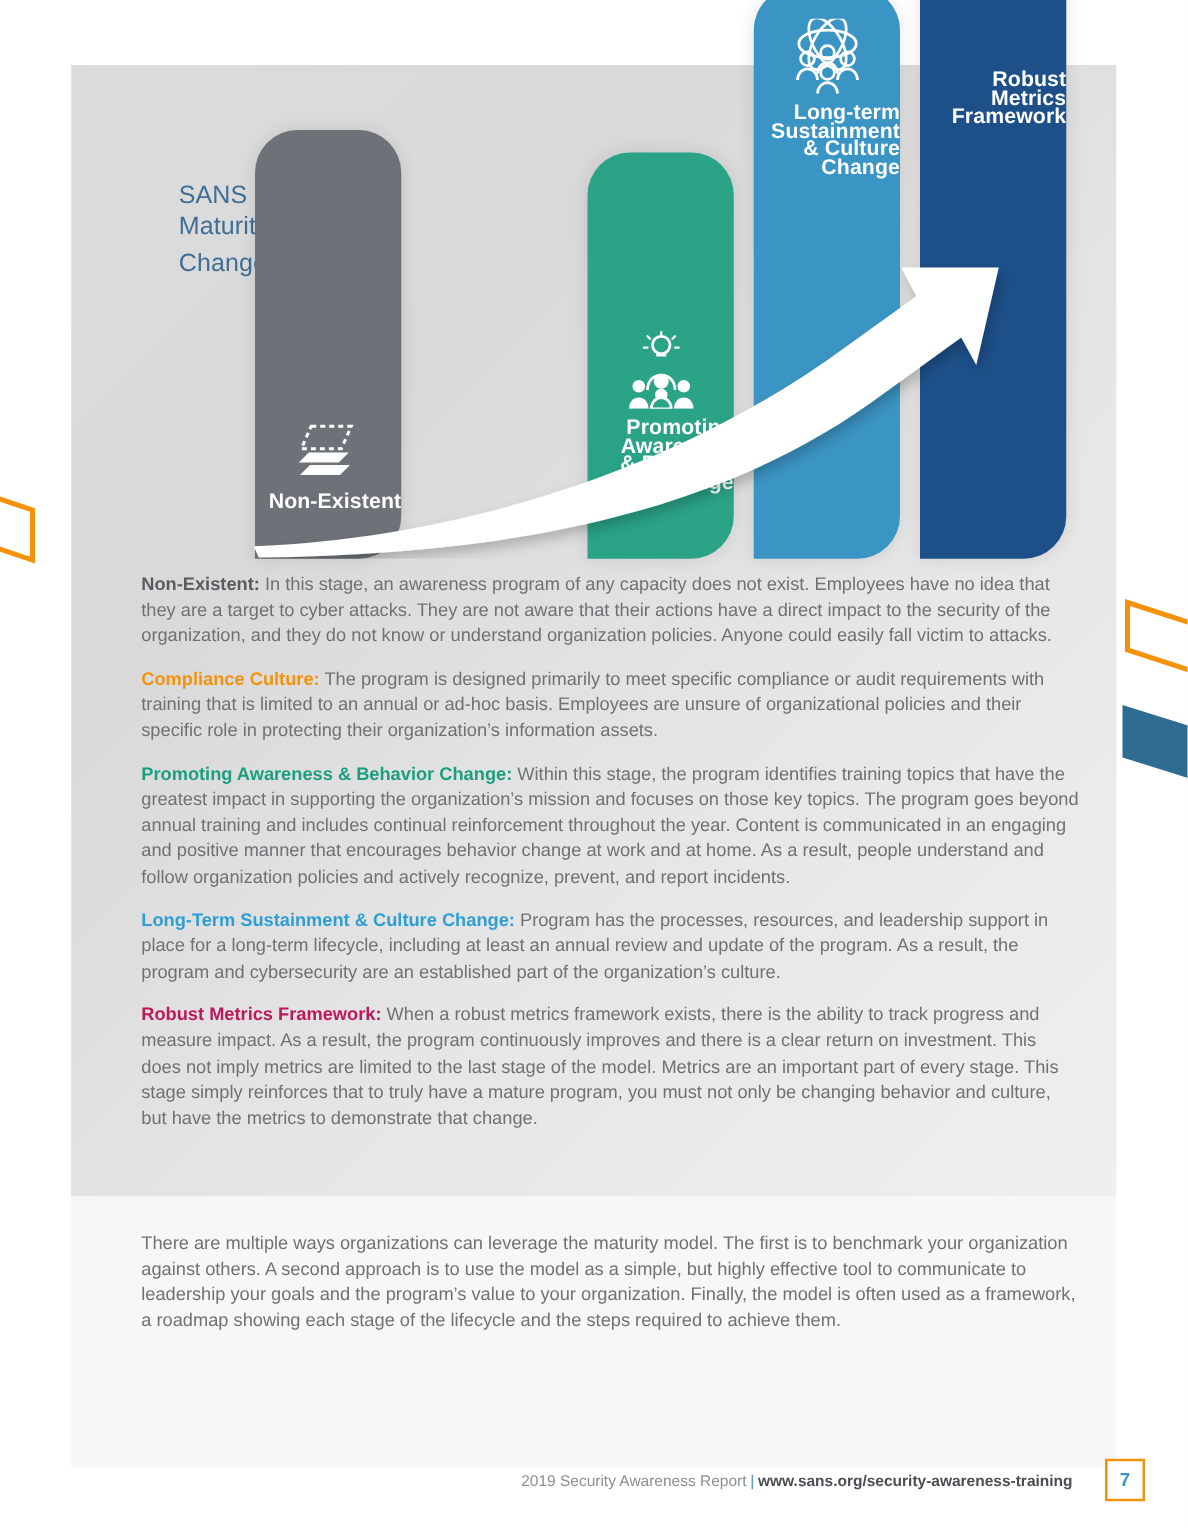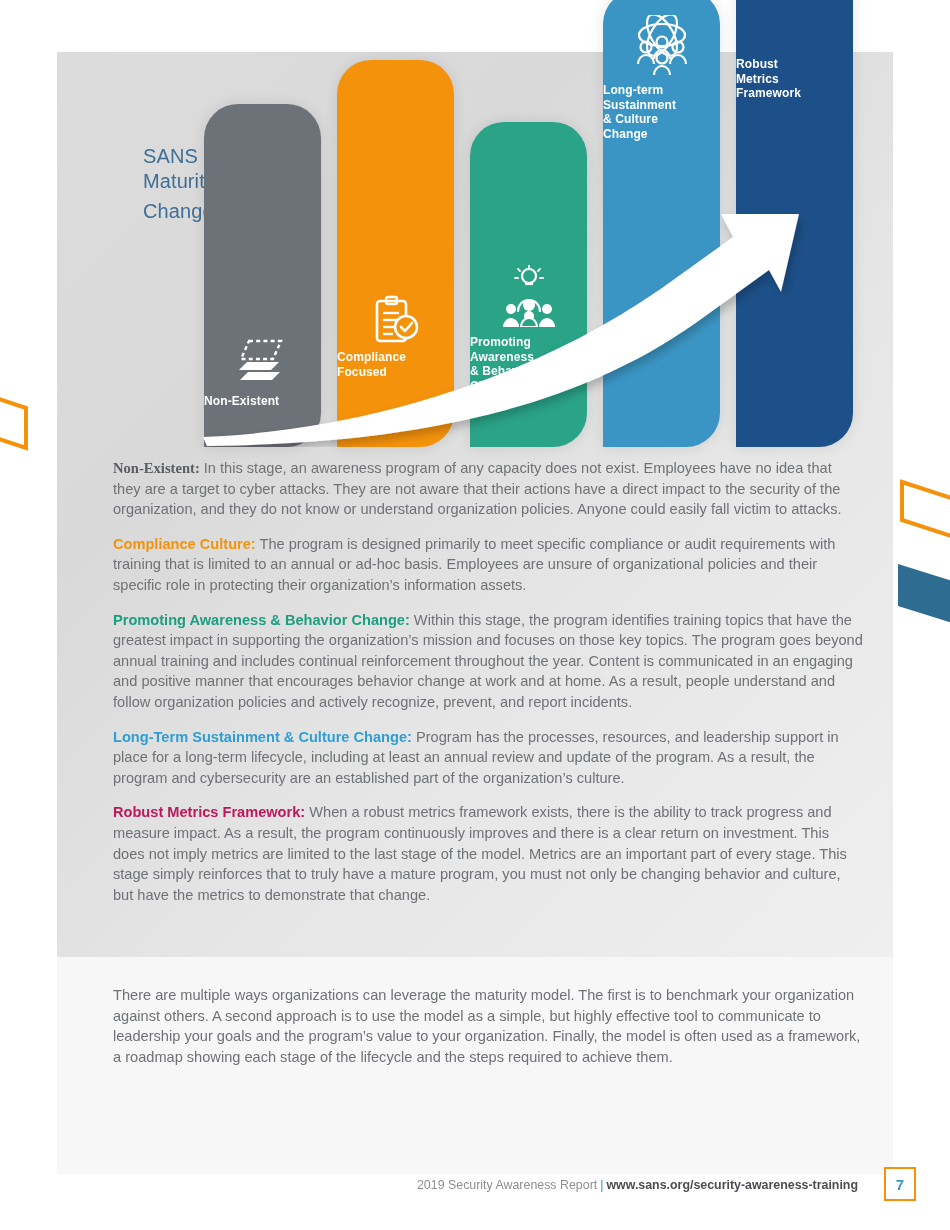--- a/index.html
+++ b/index.html
@@ -89,23 +89,23 @@
   }
   .bar .glyph {
     position: absolute;
     left: 0; right: 0;
     display: flex;
     justify-content: center;
   }
   .bar .cap {
     position: absolute;
     left: 0; right: 0;
-    text-align: left;
+    text-align: right;
     color: #ffffff;
-    font-size: 12px;
+    font-size: 17px;
     line-height: 14.5px;
     font-weight: bold;
     letter-spacing: .1px;
   }
 
   #bar0 { left: 147px; height: 343px; background: #6d7278; }
   #bar1 { left: 280px; height: 387px; background: #f4920b; }
   #bar2 { left: 413px; height: 325px; background: #2aa387; }
   #bar3 { left: 546px; height: 457px; background: #3b95c4; }
   #bar4 { left: 679px; height: 485px; background: #1d5089; }
@@ -127,21 +127,21 @@
     color: #6e7275;
     font-size: 14.6px;
     line-height: 20.6px;
   }
   .copy p {
     margin: 0 0 14px 0;
   }
   .copy .lead {
     font-weight: bold;
   }
-  .lead.grey  { color: #595d61; font-family: Liberation Serif, serif; }
+  .lead.grey  { color: #595d61; }
   .lead.org   { color: #f4920b; }
   .lead.green { color: #1c9e80; }
   .lead.lblue { color: #2e9fd4; }
   .lead.dblue { color: #be185d; }
 
   
   .lower {
     position: absolute;
     left: 113px;
     top: 985px;
@@ -218,36 +218,20 @@
       <div class="glyph" style="top:235px">
         <svg width="52" height="46" viewBox="0 0 52 46">
           <path d="M12 2 L44 2 L36 20 L4 20 Z" fill="none" stroke="#ffffff" stroke-width="2.4" stroke-dasharray="4 3.2"></path>
           <path d="M10 23 L42 23 L34 31 L2 31 Z" fill="#ffffff"></path>
           <path d="M11 33 L43 33 L35 41 L3 41 Z" fill="#ffffff"></path>
         </svg>
       </div>
       <div class="cap" style="top:290px">Non-Existent</div>
     </div>
 
-    <div class="bar" id="bar1">
-      <div class="glyph" style="top:235px">
-        <svg width="46" height="50" viewBox="0 0 46 50">
-          <rect x="4" y="6" width="29" height="40" rx="3" fill="none" stroke="#ffffff" stroke-width="2.6"></rect>
-          <rect x="13" y="2" width="11" height="7" rx="2" fill="none" stroke="#ffffff" stroke-width="2.4"></rect>
-          <line x1="10" y1="18" x2="26" y2="18" stroke="#ffffff" stroke-width="2.4"></line>
-          <line x1="10" y1="25" x2="26" y2="25" stroke="#ffffff" stroke-width="2.4"></line>
-          <line x1="10" y1="32" x2="22" y2="32" stroke="#ffffff" stroke-width="2.4"></line>
-          <line x1="10" y1="39" x2="20" y2="39" stroke="#ffffff" stroke-width="2.4"></line>
-          <circle cx="33" cy="32" r="11" fill="#f4920b" stroke="#ffffff" stroke-width="2.6"></circle>
-          <polyline points="28,32 32,36 39,28" fill="none" stroke="#ffffff" stroke-width="2.6" stroke-linecap="round" stroke-linejoin="round"></polyline>
-        </svg>
-      </div>
-      <div class="cap" style="top:290px; white-space:pre-line">Compliance
-Focused</div>
-    </div>
 
     <div class="bar" id="bar2">
       <div class="glyph" style="top:143px">
         <svg width="58" height="62" viewBox="0 0 58 62">
           <circle cx="29" cy="11" r="7" fill="none" stroke="#ffffff" stroke-width="2.2"></circle>
           <line x1="25" y1="19" x2="33" y2="19" stroke="#ffffff" stroke-width="2.2"></line>
           <g stroke="#ffffff" stroke-width="1.8" stroke-linecap="round">
             <line x1="29" y1="0" x2="29" y2="3"></line>
             <line x1="18" y1="4" x2="20" y2="6"></line>
             <line x1="40" y1="4" x2="38" y2="6"></line>

